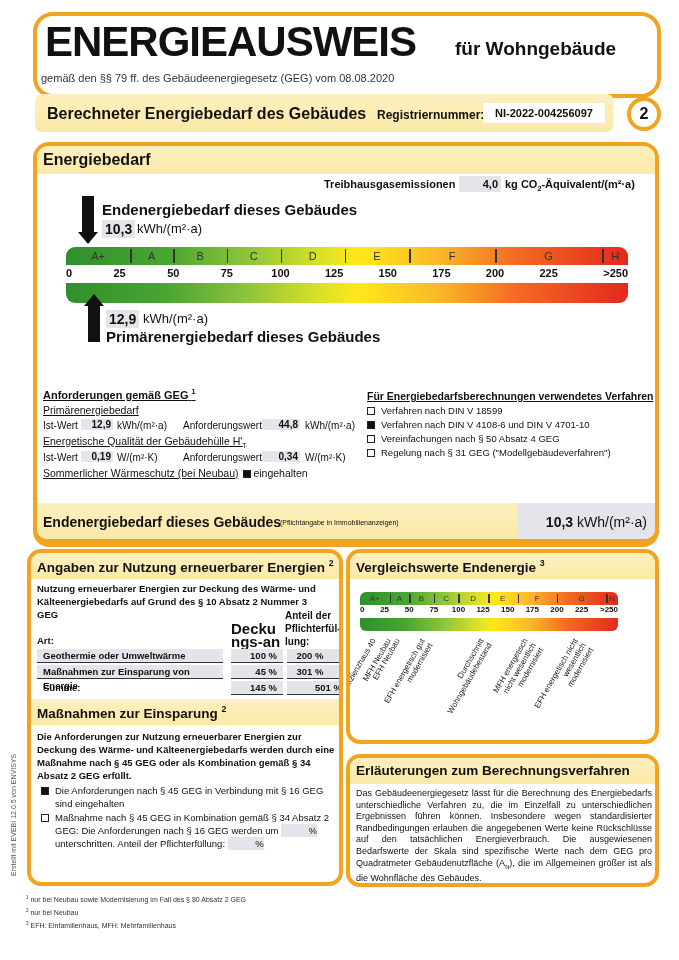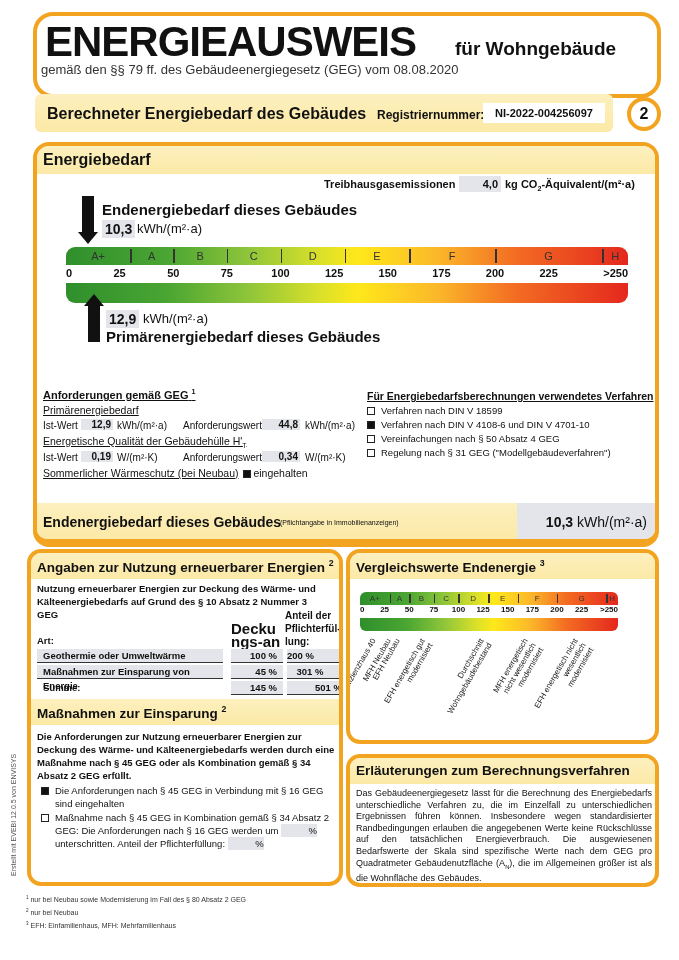--- a/index.html
+++ b/index.html
@@ -22,21 +22,21 @@
 .div{position:absolute;top:2px;width:1.5px;height:14px;background:#333}
 .tick{position:absolute;font-size:11px;font-weight:bold;transform:translateX(-50%)}
 .arrow{position:absolute;background:#111}
 </style>
 </head>
 <body>
 
 <div class="obox" style="left:33px;top:12px;width:628px;height:86px;border-radius:20px">
   <span class="abs b" style="left:8px;top:4px;font-size:42px;letter-spacing:-1px;line-height:44px">ENERGIEAUSWEIS</span>
   <span class="abs b" style="left:418px;top:22px;font-size:19px">für Wohngebäude</span>
-  <span class="abs" style="left:4px;top:46px;font-size:13px;color:#333">gemäß den §§ 79 ff. des Gebäudeenergiegesetz (GEG) vom 08.08.2020</span>
+  <span class="abs" style="left:4px;top:56px;font-size:11px;color:#333">gemäß den §§ 79 ff. des Gebäudeenergiegesetz (GEG) vom 08.08.2020</span>
 </div>
 
 <div class="abs yhead" style="left:35px;top:94px;width:578px;height:38px;border-radius:6px">
   <span class="abs b" style="left:12px;top:11px;font-size:16px">Berechneter Energiebedarf des Gebäudes</span>
   <span class="abs b" style="left:342px;top:14px;font-size:12px">Registriernummer:</span>
   <span class="abs b" style="left:448px;top:9px;width:122px;height:20px;background:#fff;font-size:11px;line-height:20px;text-align:center">NI-2022-004256097</span>
 </div>
 <div class="abs b" style="left:627px;top:97px;width:34px;height:34px;border:4px solid #f2a420;border-radius:50%;text-align:center;line-height:26px;font-size:16px;background:#fff">
   <span>2</span>
 </div>
@@ -146,21 +146,21 @@
     <span class="abs b" style="left:6px;top:5px;font-size:13.5px"><span>Angaben zur Nutzung erneuerbarer Energien</span> <sup>2</sup></span>
   </div>
   <div class="abs b" style="left:6px;top:29px;width:280px;font-size:9.5px;line-height:13px">Nutzung erneuerbarer Energien zur Deckung des Wärme- und Kälteenergiebedarfs auf Grund des § 10 Absatz 2 Nummer 3 GEG</div>
   <span class="abs b" style="left:6px;top:82px;font-size:9.5px">Art:</span>
   <span class="abs b" style="left:200px;top:69px;width:54px;font-size:15px;line-height:13px;word-break:break-all">Deckungs-anteil:</span>
   <span class="abs b" style="left:254px;top:56px;width:58px;font-size:10px;line-height:13px">Anteil der Pflichterfül-lung:</span>
   <div id="ern-rows" class="abs" style="left:6px;top:96px;width:302px">
       <div style="position: relative; height: 15px; margin-bottom: 1px; font-size: 9.5px; font-weight: bold;">
         <span style="position: absolute; left: 0px; top: 0px; width: 186px; height: 14px; line-height: 14px; padding-left: 6px; border-bottom: 1.5px solid rgb(51, 51, 51); background: rgb(227, 229, 234);">Geothermie oder Umweltwärme</span>
         <span style="position: absolute; left: 194px; top: 0px; width: 52px; height: 14px; line-height: 14px; text-align: right; padding-right: 6px; background: rgb(227, 229, 234); border-bottom: 1.5px solid rgb(51, 51, 51);">100 %</span>
-        <span style="position: absolute; left: 250px; top: 0px; width: 52px; height: 14px; line-height: 14px; text-align: left; padding-right: 6px; background: rgb(227, 229, 234); border-bottom: 1.5px solid rgb(51, 51, 51);">200 %</span>
+        <span style="position: absolute; left: 250px; top: 0px; width: 52px; height: 14px; line-height: 14px; text-align: center; padding-right: 6px; background: rgb(227, 229, 234); border-bottom: 1.5px solid rgb(51, 51, 51);">200 %</span>
       </div>
       <div style="position: relative; height: 15px; margin-bottom: 1px; font-size: 9.5px; font-weight: bold;">
         <span style="position: absolute; left: 0px; top: 0px; width: 186px; height: 14px; line-height: 14px; padding-left: 6px; border-bottom: 1.5px solid rgb(51, 51, 51); background: rgb(227, 229, 234);">Maßnahmen zur Einsparung von Energie</span>
         <span style="position: absolute; left: 194px; top: 0px; width: 52px; height: 14px; line-height: 14px; text-align: right; padding-right: 6px; background: rgb(227, 229, 234); border-bottom: 1.5px solid rgb(51, 51, 51);">45 %</span>
         <span style="position: absolute; left: 250px; top: 0px; width: 52px; height: 14px; line-height: 14px; text-align: center; padding-right: 6px; background: rgb(227, 229, 234); border-bottom: 1.5px solid rgb(51, 51, 51);">301 %</span>
       </div>
       <div style="position: relative; height: 15px; margin-bottom: 1px; font-size: 9.5px; font-weight: bold;">
         <span style="position: absolute; left: 0px; top: 0px; width: 186px; height: 14px; line-height: 14px; padding-left: 6px; border-bottom: none;">Summe:</span>
         <span style="position: absolute; left: 194px; top: 0px; width: 52px; height: 14px; line-height: 14px; text-align: right; padding-right: 6px; background: rgb(227, 229, 234); border-bottom: 1.5px solid rgb(51, 51, 51);">145 %</span>
         <span style="position: absolute; left: 250px; top: 0px; width: 64px; height: 14px; line-height: 14px; padding-right: 6px; background: rgb(227, 229, 234); border-bottom: 1.5px solid rgb(51, 51, 51); padding-left: 28px;">501 %</span>

